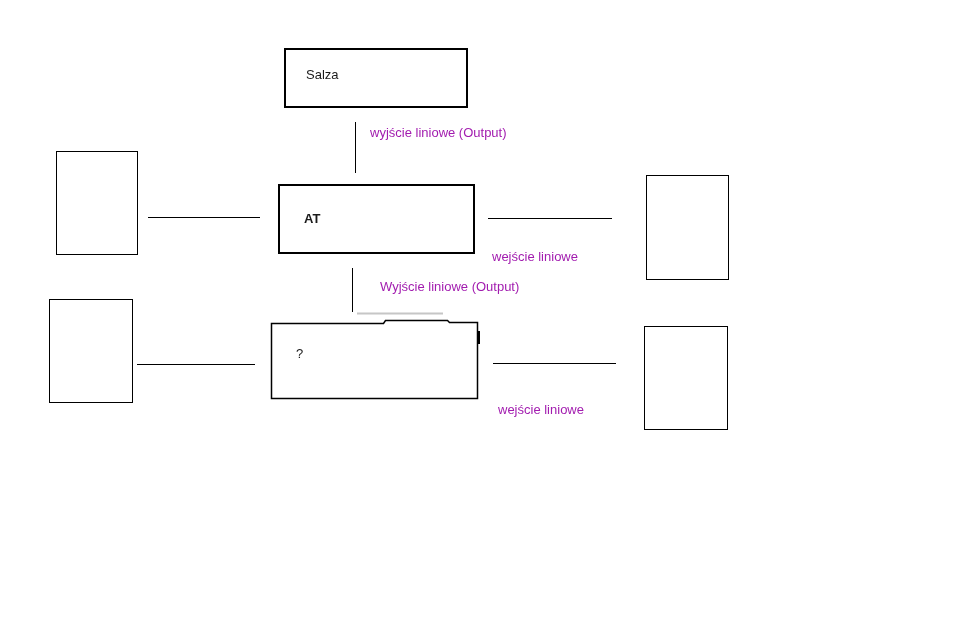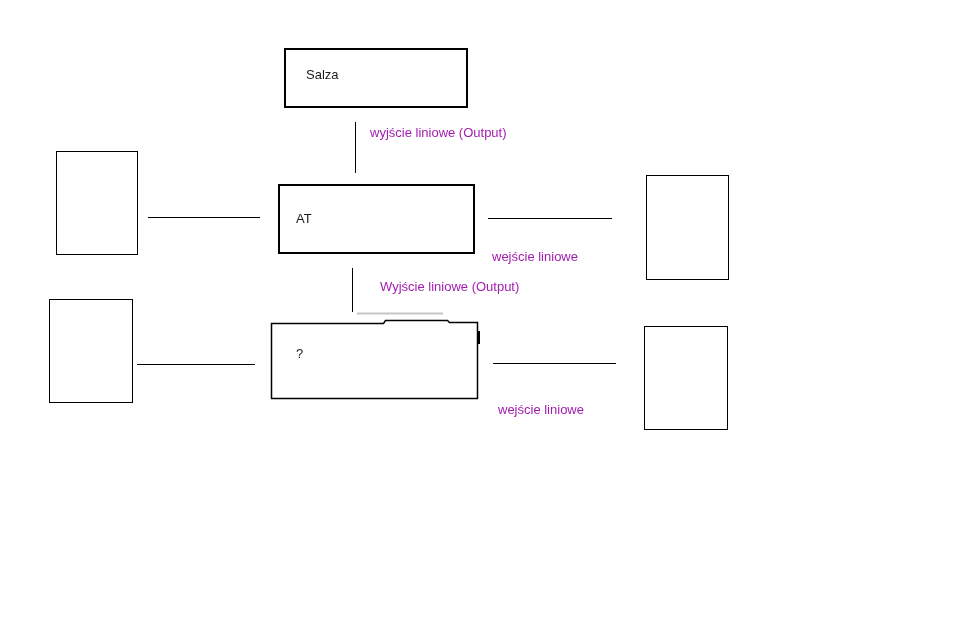--- a/index.html
+++ b/index.html
@@ -60,21 +60,21 @@
 </style>
 </head>
 <body>
 
 <div class="canvas">
 
   <div class="box box--thick" id="node-salza"></div>
   <div class="node-label" style="left:306px; top:67px;" id="salza-abs">Salza</div>
 
   <div class="box box--thick" id="node-at"></div>
-  <div class="node-label" style="left:296px; top:211px;">AT</div>
+  <div class="node-label" style="left:304px; top:211px;font-weight:bold;">AT</div>
 
   <div class="box" id="box-ul"></div>
   <div class="box" id="box-ur"></div>
   <div class="box" id="box-ll"></div>
   <div class="box" id="box-lr"></div>
 
   <div class="vline" id="conn-salza-at"></div>
   <div class="vline" id="conn-at-unknown"></div>
   <div class="hline" id="conn-ul-at"></div>
   <div class="hline" id="conn-at-ur"></div>

